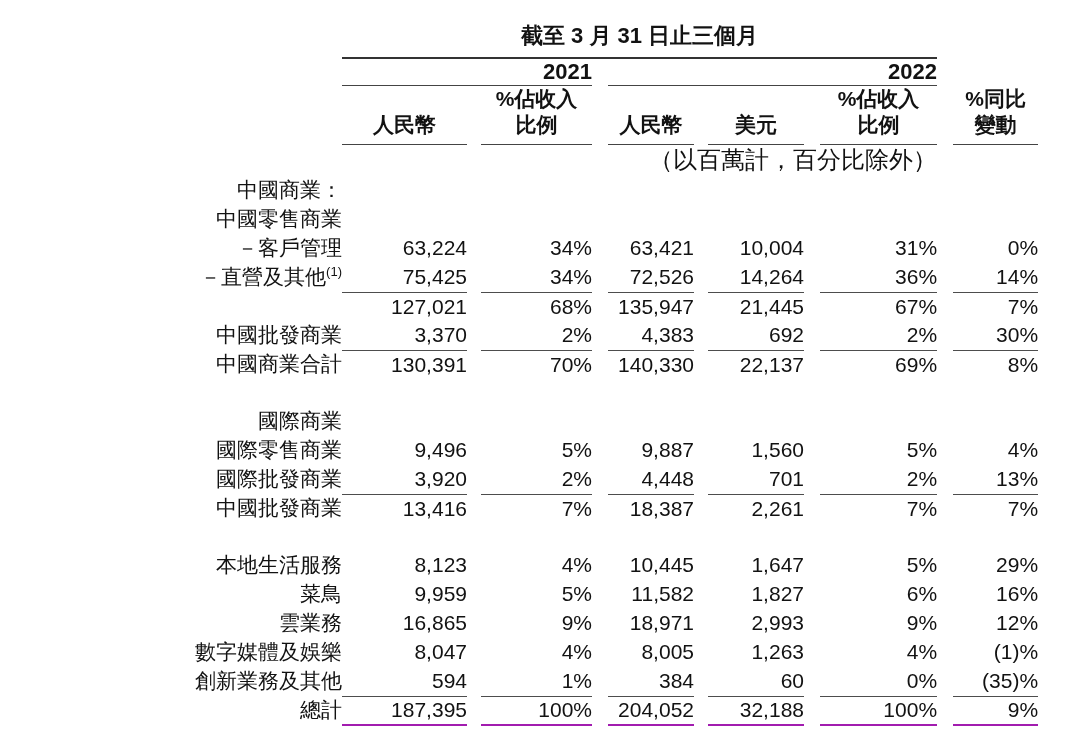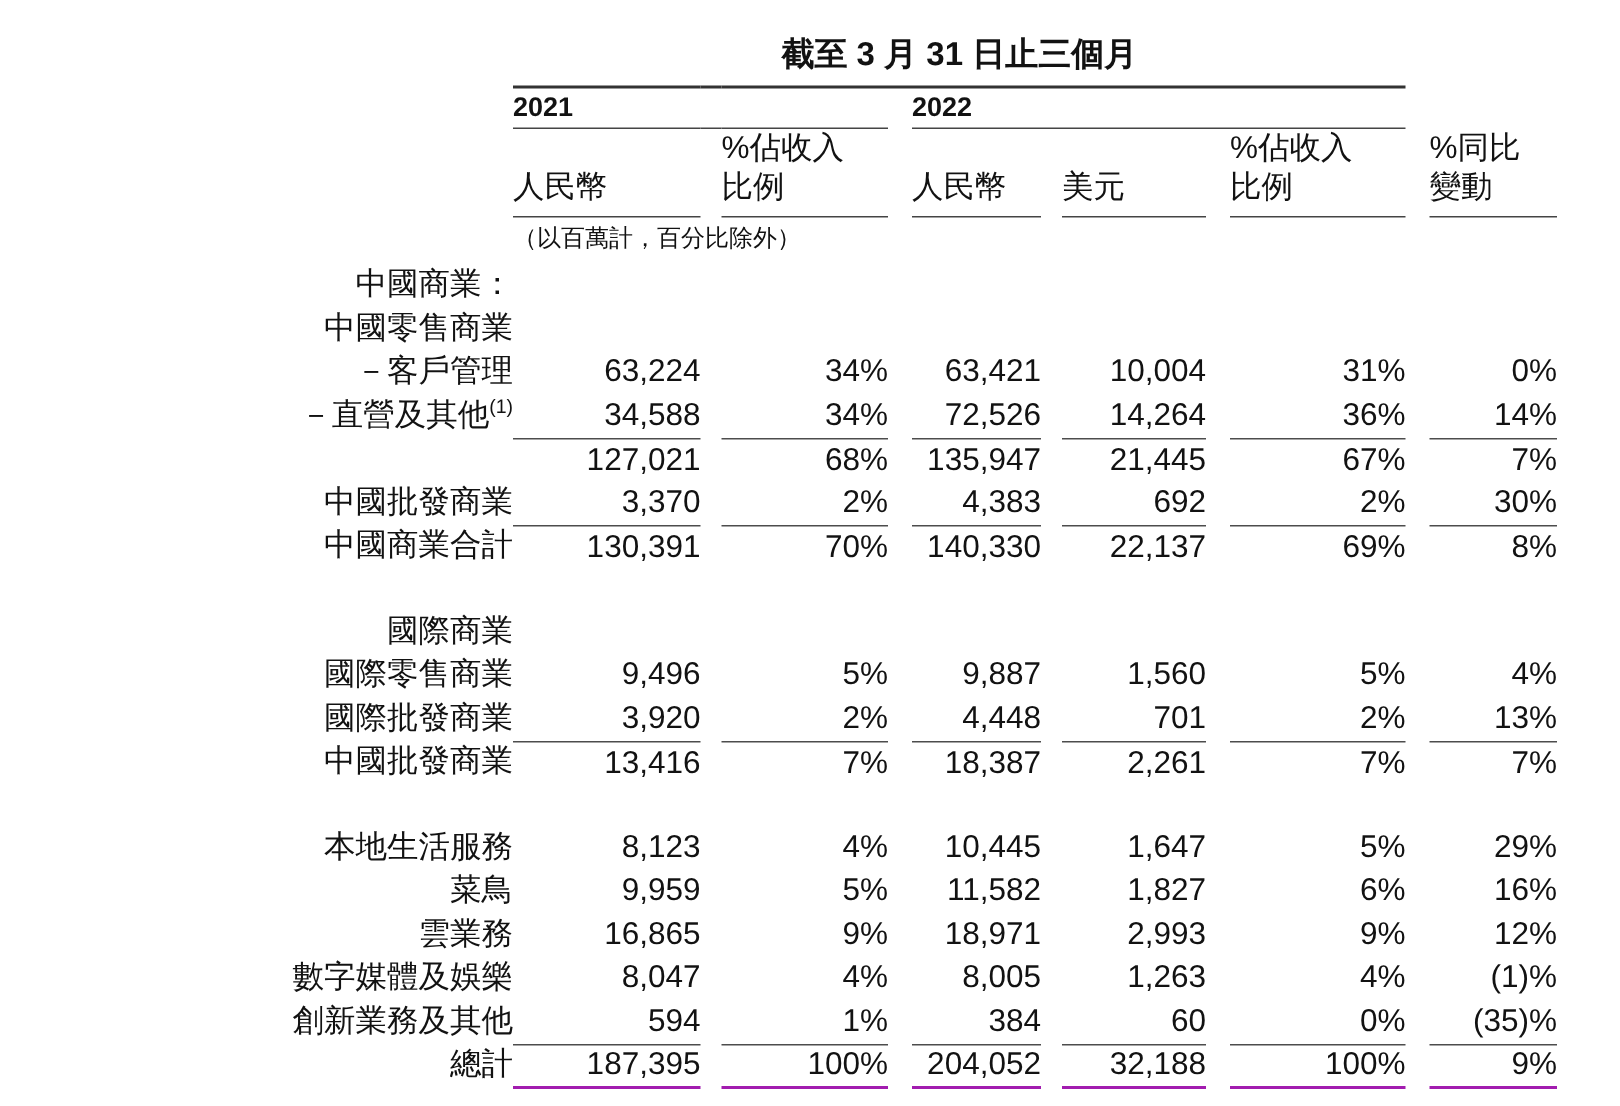--- a/index.html
+++ b/index.html
@@ -21,31 +21,31 @@
   td.gap,td.filler{border:none !important;}
   
   tr.title-row td.title-cell{
     text-align:center;font-weight:bold;font-size:22px;
     vertical-align:bottom;padding-bottom:9px;
     border-bottom:2px solid #333333;
   }
   tr.title-row{height:46px;}
   tr.years-row{height:27px;}
   tr.years-row td.yr{
-    text-align:left;font-weight:bold;font-size:18px;
+    text-align:right;font-weight:bold;font-size:22px;
     vertical-align:middle;border-bottom:1px solid #444444;
   }
   tr.colhead-row{height:59px;}
   tr.colhead-row td.ch{
-    text-align:left;font-weight:normal;vertical-align:bottom;
+    text-align:center;font-weight:bold;vertical-align:bottom;
     padding-bottom:6px;border-bottom:1px solid #444444;
   }
   tr.colhead-row td.ch div{line-height:1.22;}
   tr.note-row{height:32px;}
-  tr.note-row td.note-cell{text-align:left;font-size:16px;vertical-align:middle;}
+  tr.note-row td.note-cell{text-align:right;font-size:24px;vertical-align:middle;}
   
   tr.body-row{height:29px;}
   tr.blank-row{height:28px;}
   tr.rule-thin td.num{border-bottom:1px solid #4d4d4d;}
   tr.rule-thick td.num{border-bottom:2px solid #a21caf;}
   sup.fn{font-size:13px;line-height:0;vertical-align:super;}
 </style>
 </head>
 <body>
 
@@ -169,21 +169,21 @@
         <td class="gap"></td>
         <td class="num">10,004</td>
         <td class="gap"></td>
         <td class="num">31%</td>
         <td class="gap"></td>
         <td class="num">0%</td>
         <td class="filler"></td>
       </tr>
       <tr class="body-row rule-thin">
         <td class="lbl ind1"><span>－直營及其他</span><sup class="fn">(1)</sup></td>
-        <td class="num">34,588</td>
+        <td class="num">75,425</td>
         <td class="gap"></td>
         <td class="num">34%</td>
         <td class="gap"></td>
         <td class="num">72,526</td>
         <td class="gap"></td>
         <td class="num">14,264</td>
         <td class="gap"></td>
         <td class="num">36%</td>
         <td class="gap"></td>
         <td class="num">14%</td>

